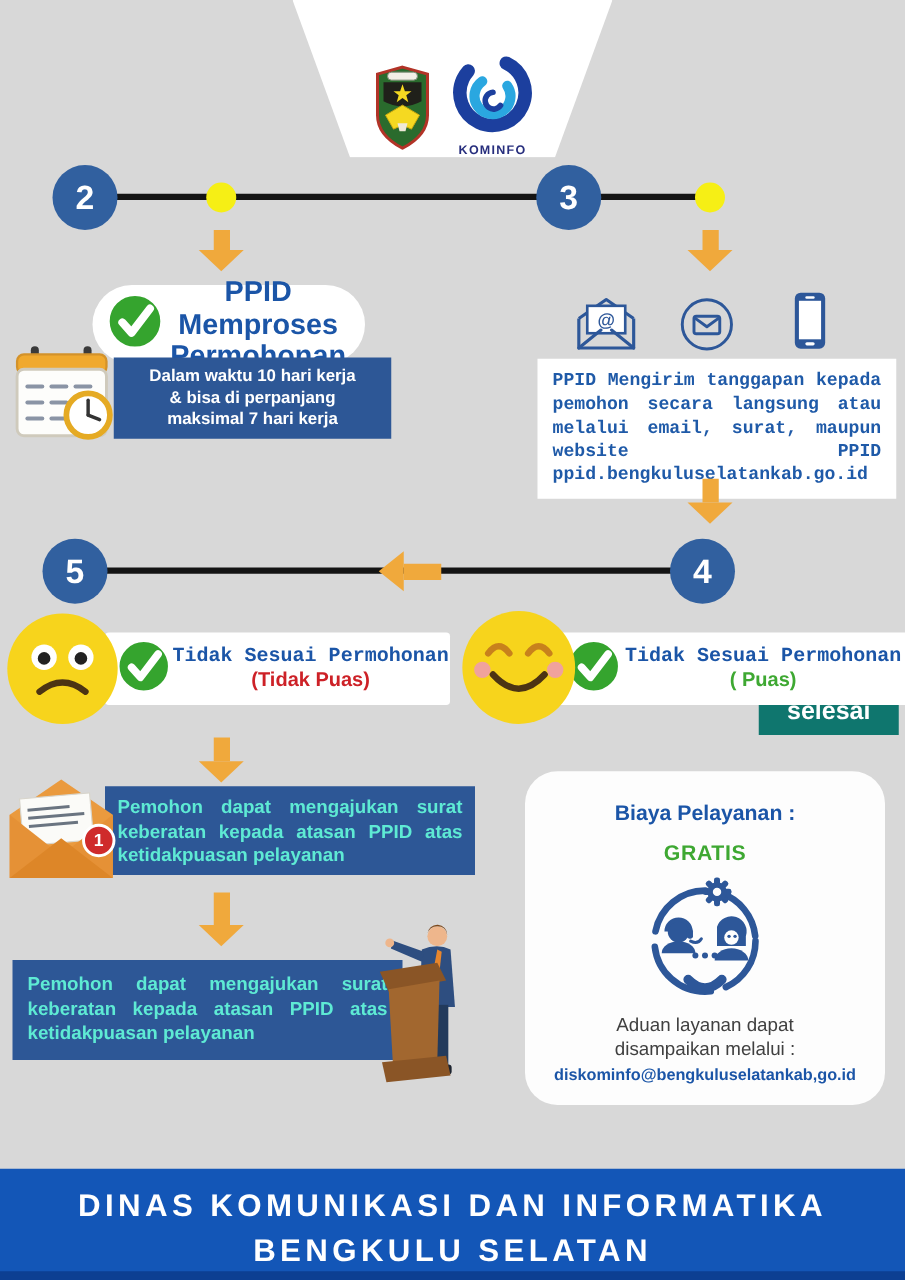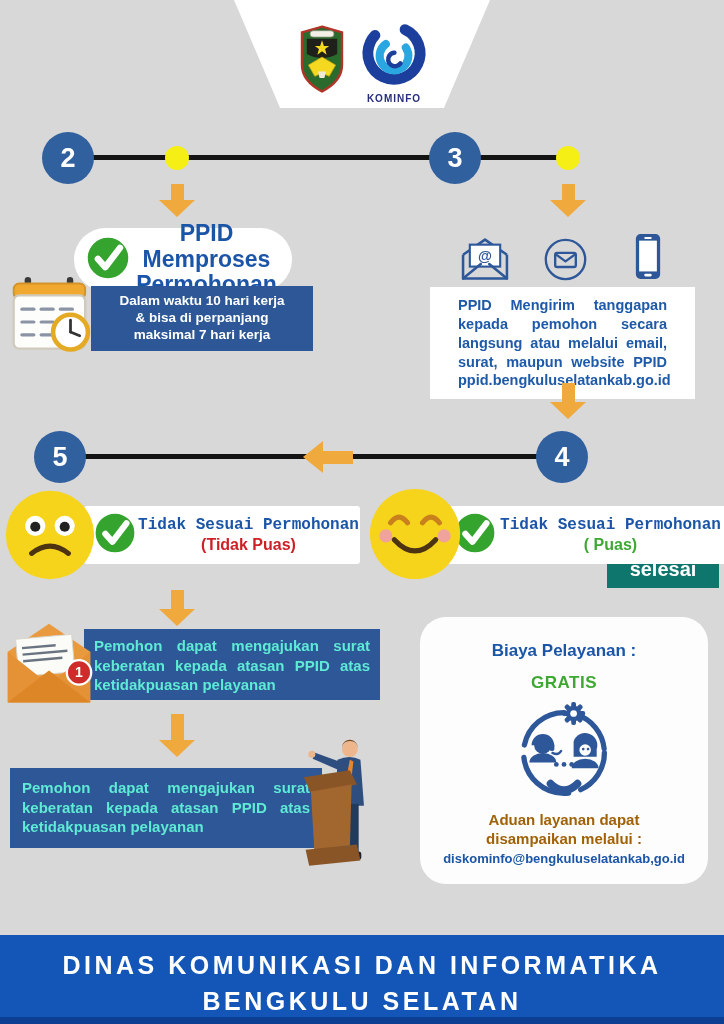--- a/index.html
+++ b/index.html
@@ -1,23 +1,23 @@
 <!DOCTYPE html>
 <html><head>
 <meta charset="utf-8">
 <style>
   * { margin:0; padding:0; box-sizing:border-box; }
   html,body { background:#ffffff; }
   body { font-family:"Liberation Sans", sans-serif; }
   .canvas { position:relative; width:724px; height:1024px; background:#d8d8d8; overflow:hidden; }
 
   
-  .trapezoid { position:absolute; left:234px; top:0; width:256px; height:108px; background:#ffffff;
+  .trapezoid { position:absolute; left:234px; top:0; width:256px; height:126px; background:#ffffff;
     clip-path:polygon(0 0,100% 0,82% 100%,18% 100%);
-    display:flex; align-items:center; justify-content:center; gap:8px; padding-top:14px; }
+    display:flex; align-items:flex-end; justify-content:center; gap:8px; padding-top:14px; }
   .kominfo-wrap { display:flex; flex-direction:column; align-items:center; }
   .kominfo-text { font-size:10px; font-weight:bold; color:#272e7d; letter-spacing:1px; margin-top:-2px; }
 
   
   .tline { position:absolute; height:5px; background:#141414; }
   .circle-num { position:absolute; width:52px; height:52px; border-radius:50%; background:#31609f;
     color:#ffffff; font-size:27px; font-weight:bold; display:flex; align-items:center; justify-content:center; z-index:3; }
   .ydot { position:absolute; width:24px; height:24px; border-radius:50%; background:#f6ef15; z-index:3; }
 
   
@@ -32,22 +32,22 @@
   .pill2 { position:absolute; left:74px; top:228px; width:218px; height:63px; background:#ffffff; border-radius:32px;
     display:flex; align-items:center; z-index:2; }
   .pill2 .chk { margin-left:11px; flex:0 0 auto; }
   .pill2 .txt { flex:1; text-align:center; color:#1b55a7; font-weight:bold; font-size:23px; line-height:1.12; padding-right:10px; }
   .bluebox-s2 { position:absolute; left:91px; top:286px; width:222px; height:65px; background:#2d5796; z-index:3;
     display:flex; flex-direction:column; justify-content:center; text-align:center; color:#ffffff; font-weight:bold; font-size:13.5px; line-height:1.25; }
   .calendar { position:absolute; left:10px; top:276px; z-index:4; }
 
   
   .s3icon { position:absolute; z-index:2; }
-  .whitebox-s3 { position:absolute; left:430px; top:287px; width:265px; background:#ffffff; padding:9px 28px;
-    color:#1f5aa8; font-weight:bold; font-size:14.5px; line-height:1.3; text-align:justify; }
+  .whitebox-s3 { position:absolute; left:430px; top:287px; width:287px; background:#ffffff; padding:9px 12px;
+    color:#1f5aa8; font-weight:bold; font-size:14.5px; line-height:1.3; text-align:justify;font-family:Liberation Mono, monospace; }
 
   
   .emoji { position:absolute; z-index:4; }
   .labelbox { position:absolute; height:58px; background:#ffffff; border-radius:3px; display:flex; align-items:center; z-index:2; }
   .labelbox .chk { margin-left:9px; flex:0 0 auto; }
   .labelbox .lines { flex:1; text-align:center; font-weight:bold; font-size:16px; line-height:1.25; }
   .t-blue { color:#1b55a7;font-family:Liberation Mono, monospace; }
   .t-red { color:#cd2127; }
   .t-green { color:#3ea832; }
   .btn-selesai { position:absolute; left:607px; top:551px; width:112px; height:37px; background:#0f766e;
@@ -60,21 +60,21 @@
   .bb2 { left:10px; top:768px; width:312px; height:80px; padding:10px 12px; }
   .envelope1 { position:absolute; left:2px; top:618px; z-index:3; }
   .podium { position:absolute; left:295px; top:726px; z-index:3; }
 
   
   .card { position:absolute; left:420px; top:617px; width:288px; height:267px; background:#fdfdfd; border-radius:26px;
     text-align:center; z-index:2; }
   .card .title { margin-top:24px; color:#1b55a7; font-weight:bold; font-size:17px; }
   .card .price { margin-top:12px; color:#3ea832; font-weight:bold; font-size:17px; letter-spacing:0.5px; }
   .card .csicon { margin-top:8px; }
-  .card .contact { color:#a16207; font-weight:bold; font-size:15px; line-height:1.25; margin-top:6px; }
+  .card .contact { color:#404040; font-weight:normal; font-size:15px; line-height:1.25; margin-top:6px; }
   .card .email { color:#1b55a7; font-weight:bold; font-size:13px; margin-top:2px; }
 
   
   .footer { position:absolute; left:0; top:935px; width:724px; height:89px; background:#1356b7;
     border-bottom:7px solid #0c3f92; color:#ffffff; font-weight:bold; font-size:25px; letter-spacing:3.5px;
     text-align:center; line-height:1.42; padding-top:13px; }
 </style>
 </head>
 <body>
 

